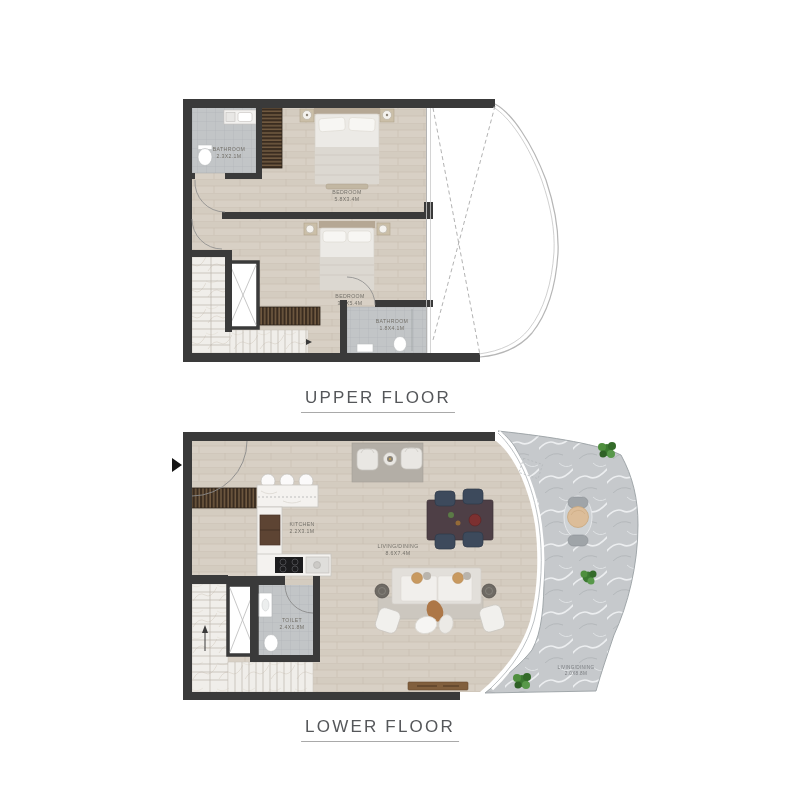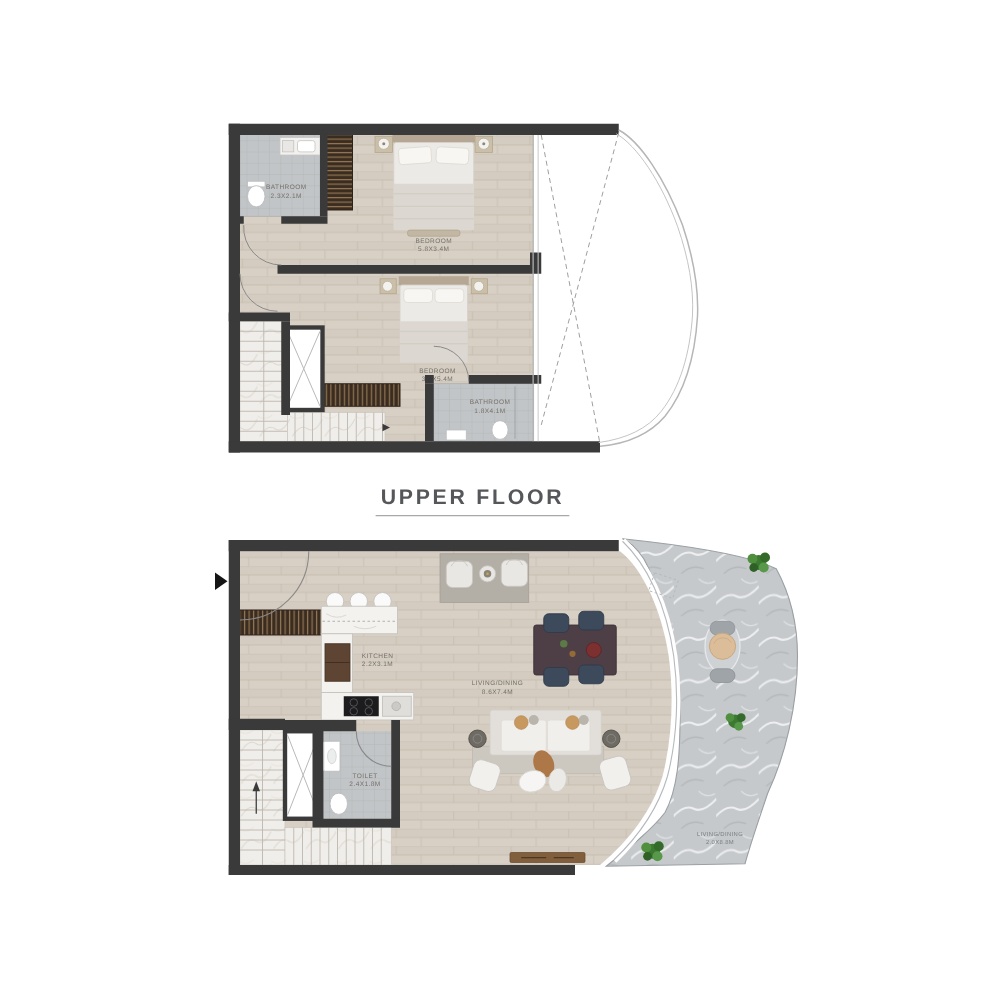--- a/index.html
+++ b/index.html
@@ -1,19 +1,19 @@
 <!DOCTYPE html>
 <html><head>
 <meta charset="utf-8">
 <style>
   html,body{margin:0;padding:0;background:#fff}
   .canvas{position:relative;width:800px;height:800px;background:#ffffff;overflow:hidden;
           font-family:"Liberation Sans",sans-serif}
   .plan{position:absolute}
-  .floor-title{position:absolute;transform:translateX(-50%);font-size:17px;font-weight:700;
+  .floor-title{position:absolute;transform:translateX(-50%);font-size:17px;font-weight:400;
                letter-spacing:2.2px;color:#55575a;white-space:nowrap}
   .floor-title span{display:inline-block;padding:0 4px 4px;border-bottom:1.5px solid #a9a9a9}
   svg text{text-anchor:middle;font-family:"Liberation Sans",sans-serif}
   .rl{font-size:5.2px;fill:#74716a;letter-spacing:.35px}
   .rl2{font-size:4.7px;fill:#7a7d80;letter-spacing:.3px}
 </style>
 </head>
 <body>
 
 <div class="canvas">
@@ -347,14 +347,17 @@
       <rect x="85" y="230" width="70" height="7"></rect>
     </g>
 
     <polygon points="7,33 7,47 17,40" fill="#151515"></polygon>
     <g fill="none" stroke="#8a8a8a" stroke-width=".9">
       <path d="M82,16 A55,55 0 0 1 27,71"></path>
       <path d="M120,160 A28,28 0 0 0 148,188"></path>
     </g>
   </svg>
 
+  <div class="floor-title" style="left:380px;top:717px">
+    <span>LOWER FLOOR</span>
+  </div>
 
 </div>
 
 </body></html>

